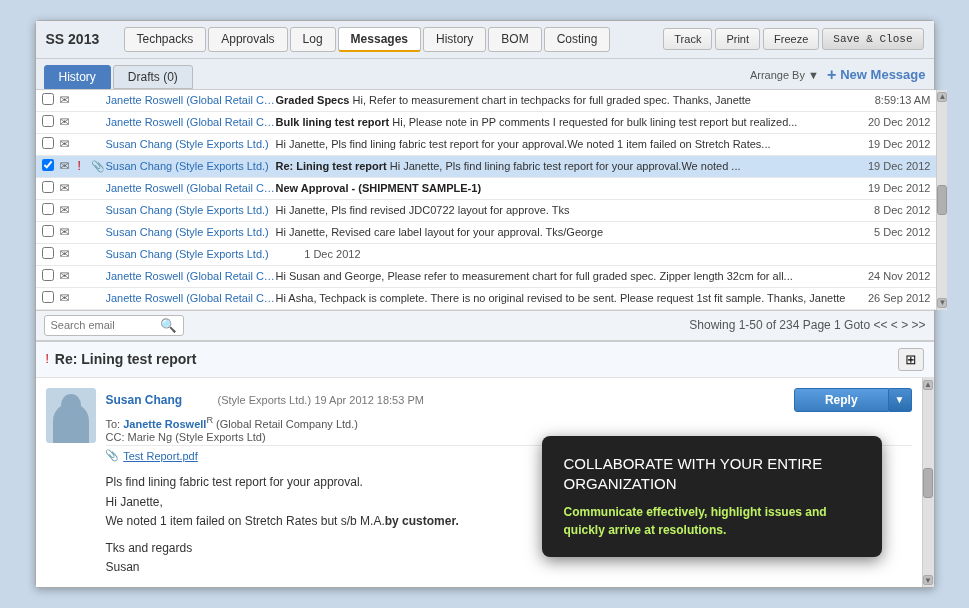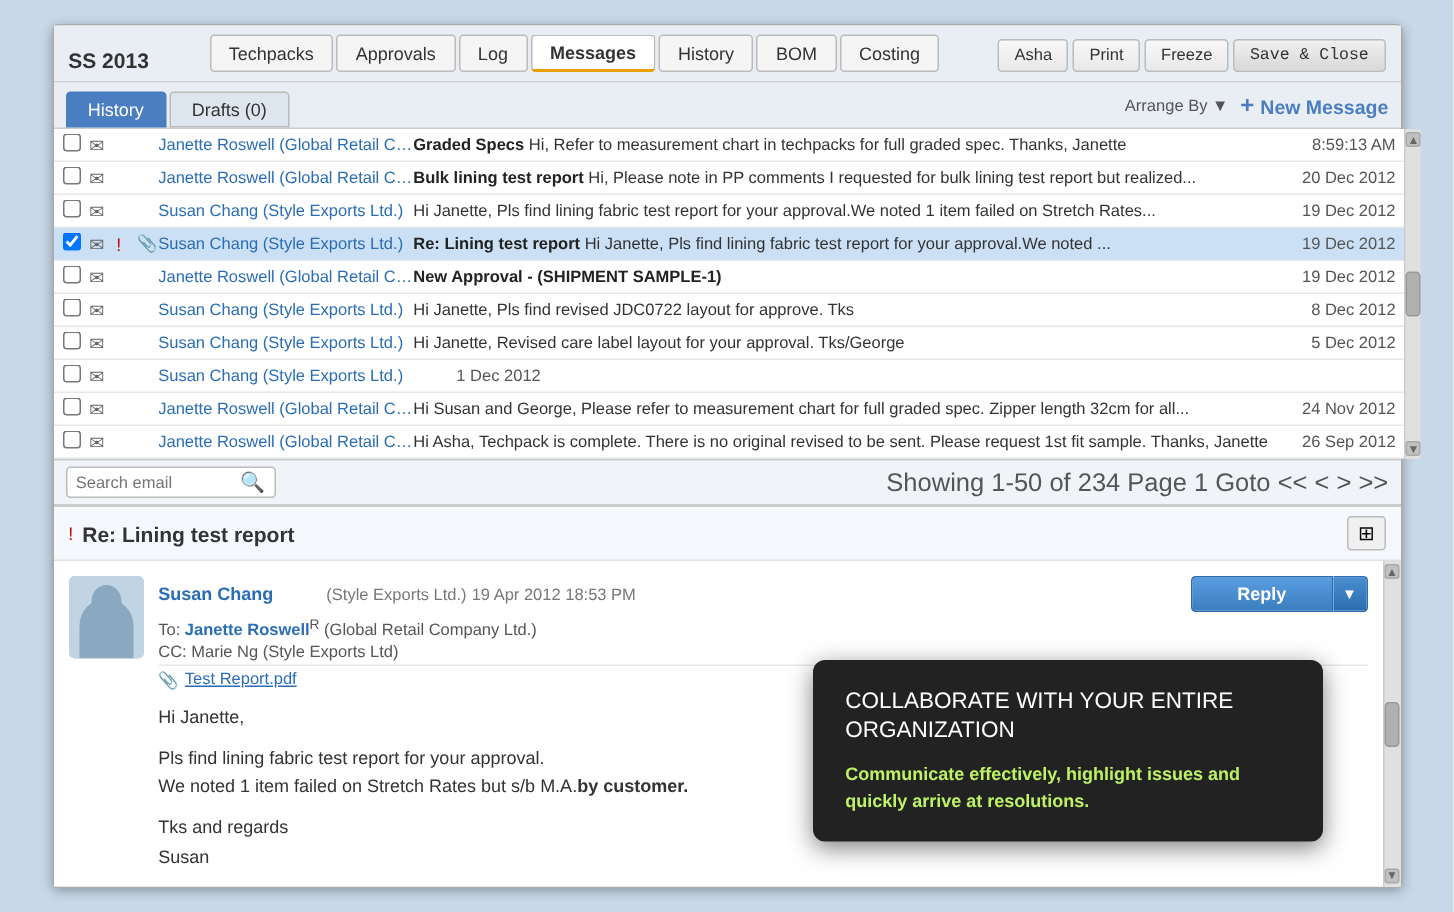--- a/index.html
+++ b/index.html
@@ -16,25 +16,25 @@
     .main-container {
       width: 900px;
       background: #fff;
       border: 1px solid #aaa;
       border-radius: 4px;
       box-shadow: 0 2px 8px rgba(0,0,0,0.3);
     }
     
     .top-bar {
       display: flex;
-      align-items: flex-end;
+      align-items: center;
       background: #e8eef4;
       border-bottom: 1px solid #ccc;
       padding: 6px 10px;
-      gap: 24px;
+      gap: 8px;
     }
     .season-label {
       font-size: 14px;
       font-weight: bold;
       color: #333;
       margin-right: 10px;
       min-width: 60px;
     }
     .tab-group {
       display: flex;
@@ -217,21 +217,21 @@
       width: 110px;
       color: #999;
     }
     .search-btn {
       background: none;
       border: none;
       cursor: pointer;
       color: #666;
     }
     .page-info {
-      font-size: 17px;
+      font-size: 12px;
       color: #555;
     }
     
     .detail-pane {
       border-top: 2px solid #ccc;
       background: #fff;
       position: relative;
     }
     .detail-header {
       display: flex;
@@ -425,21 +425,21 @@
     <div class="tab-group">
       <button class="tab">Techpacks</button>
       <button class="tab">Approvals</button>
       <button class="tab">Log</button>
       <button class="tab active">Messages</button>
       <button class="tab">History</button>
       <button class="tab">BOM</button>
       <button class="tab">Costing</button>
     </div>
     <div class="btn-group">
-      <button class="btn">Asha</button>
+      <button class="btn">Track</button>
       <button class="btn">Print</button>
       <button class="btn">Freeze</button>
       <button class="btn btn-save">Save &amp; Close</button>
     </div>
   </div>
 
   <div class="msg-tabs">
     <div class="msg-tab-left">
       <button class="msg-tab active">History</button>
       <button class="msg-tab">Drafts (0)</button>
@@ -615,22 +615,22 @@
             <span>CC: </span>
             <span>Marie Ng (Style Exports Ltd)</span>
           </div>
 
           <div class="attachment-row">
             <span>📎</span>
             <span style="color:#2a6db5;text-decoration:underline;cursor:pointer;">Test Report.pdf</span>
           </div>
 
           <div class="msg-body-text">
+            <p style="margin-top:8px;">Pls find lining fabric test report for your approval.</p>
             <p>Hi Janette,</p>
-            <p style="margin-top:8px;">Pls find lining fabric test report for your approval.</p>
             <p>We noted 1 item failed on Stretch Rates but s/b M.A.<span class="msg-bold">by customer.</span></p>
             <p style="margin-top:8px;">Tks and regards</p>
             <p>Susan</p>
           </div>
         </div>
 
         <div class="tooltip-overlay">
           <div class="tooltip-title">COLLABORATE WITH YOUR ENTIRE ORGANIZATION</div>
           <div class="tooltip-body">Communicate effectively, highlight issues and quickly arrive at resolutions.</div>
         </div>

